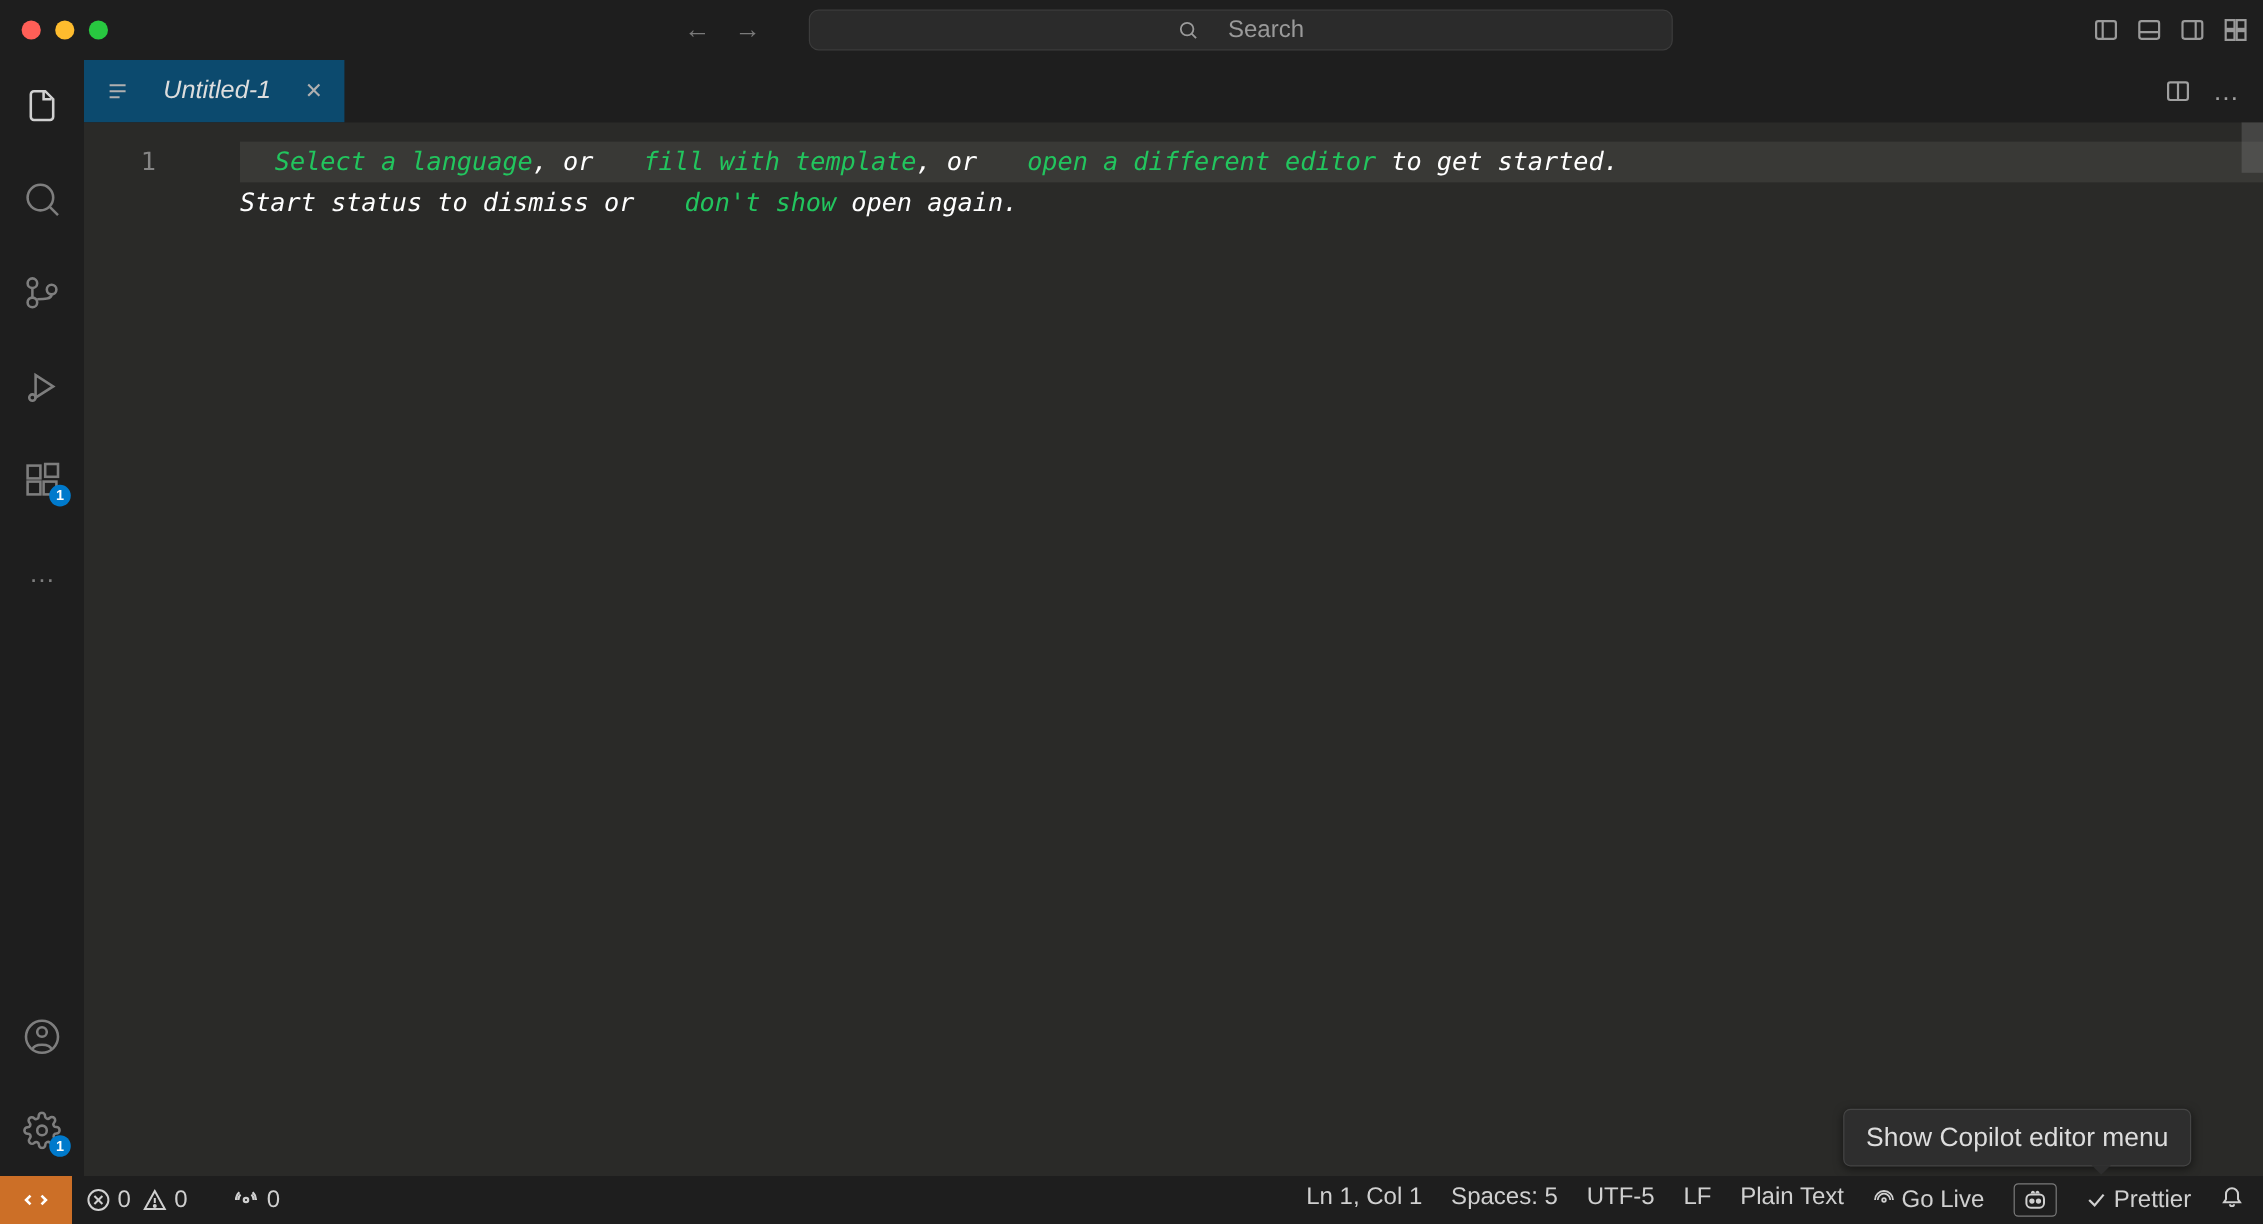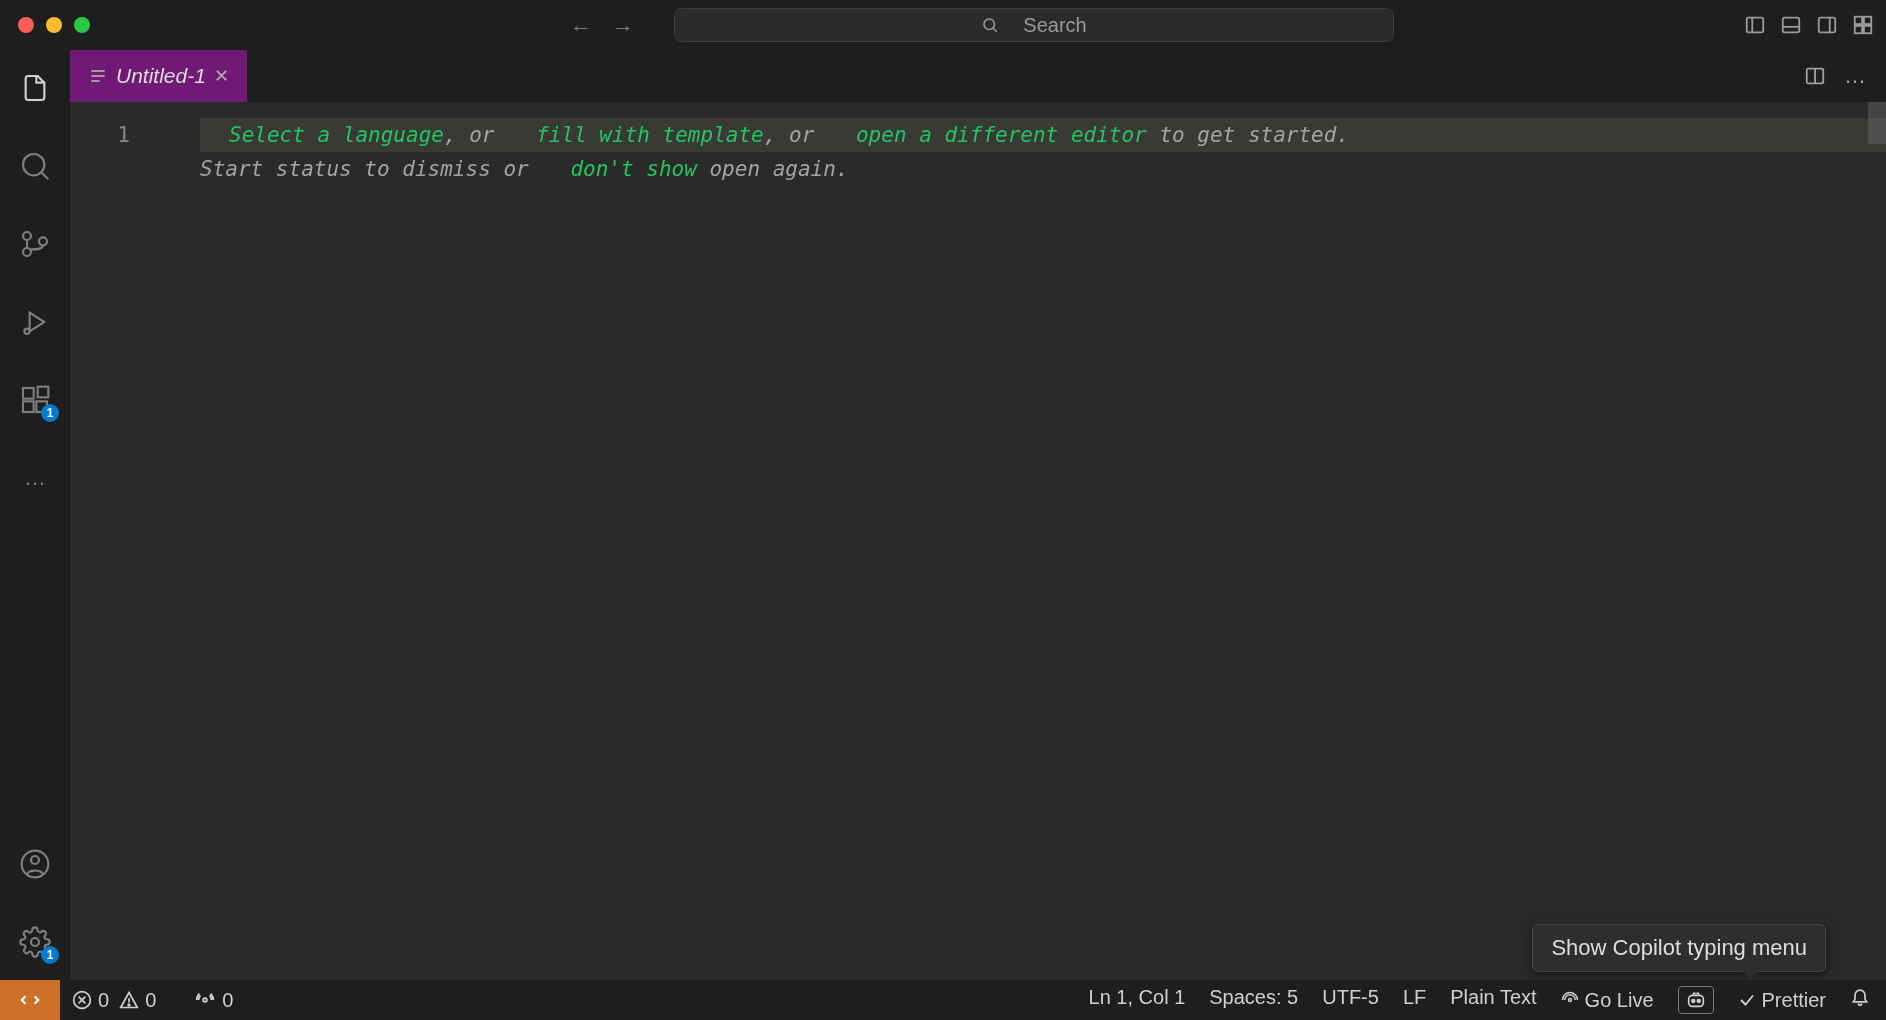--- a/index.html
+++ b/index.html
@@ -20,31 +20,31 @@
 
   
   .activitybar{position:absolute;left:0;top:50px;bottom:40px;width:70px;background:#1e1e1e;display:flex;flex-direction:column;align-items:center;padding-top:20px;gap:42px;}
   .activity-icon{width:36px;height:36px;color:#7e7e7e;position:relative;display:flex;align-items:center;justify-content:center;}
   .activity-icon.active{color:#d0d0d0;}
   .badge{position:absolute;bottom:-4px;right:-6px;background:#007acc;color:#fff;font-size:12px;border-radius:50%;width:18px;height:18px;display:flex;align-items:center;justify-content:center;font-weight:600;}
   .activity-bottom{margin-top:auto;display:flex;flex-direction:column;align-items:center;gap:42px;padding-bottom:20px;}
 
   
   .tabbar{position:absolute;left:70px;right:0;top:50px;height:52px;background:#1e1e1e;display:flex;align-items:stretch;}
-  .tab{display:flex;align-items:center;gap:8px;padding:0 18px;background:#701a75;color:#ddd;font-size:21px;font-style:italic;}
+  .tab{display:flex;align-items:center;gap:28px;padding:0 18px;background:#0c4a6e;color:#ddd;font-size:21px;font-style:italic;}
   .tab .file-icon{color:#b0b0b0;}
   .tab .close{color:#b0b0b0;font-size:18px;cursor:pointer;font-style:normal;}
   .tabbar-right{margin-left:auto;display:flex;align-items:center;gap:18px;padding-right:20px;color:#a0a0a0;}
 
   
   .editor{position:absolute;left:70px;right:0;top:102px;bottom:40px;background:#2a2a28;font-family:Menlo,Monaco,Consolas,monospace;font-size:21px;}
   .gutter{position:absolute;left:0;top:0;bottom:0;width:100px;text-align:right;padding-right:40px;padding-top:16px;color:#858585;line-height:34px;}
   .code{position:absolute;left:130px;right:0;top:0;padding-top:16px;line-height:34px;font-style:italic;}
   .code .line1{background:rgba(70,70,65,0.55);display:block;padding:0 4px 0 0;}
-  .dim{color:#a3a3a3;}
+  .dim{color:#ffffff;}
   .link{color:#22c55e;margin-left:29px;}
   .editor-scrollbar{position:absolute;right:0;top:0;width:18px;height:42px;background:rgba(120,120,120,0.35);}
 
   
   .tooltip{position:absolute;right:60px;bottom:48px;background:#2e2e2e;border:1px solid #454545;border-radius:6px;padding:10px 18px;color:#ddd;font-size:22px;box-shadow:0 2px 8px rgba(0,0,0,0.5);}
   .tooltip::after{content:'';position:absolute;bottom:-8px;right:66px;width:0;height:0;border-left:8px solid transparent;border-right:8px solid transparent;border-top:8px solid #2e2e2e;}
 
   
   .statusbar{position:absolute;left:0;right:0;bottom:0;height:40px;background:#1e1e1e;display:flex;align-items:center;font-size:20px;color:#d0d0d0;}
   .remote{width:60px;height:40px;background:#cc6f27;display:flex;align-items:center;justify-content:center;color:#fff;}
@@ -176,21 +176,21 @@
     <div>1</div>
   </div>
   <div class="code">
     <span class="line1"><span class="link">Select a language</span><span class="dim">, or </span><span class="link">fill with template</span><span class="dim">, or </span><span class="link">open a different editor</span><span class="dim"> to get started.</span></span>
     <span><span class="dim">Start status to dismiss or </span><span class="link">don't show</span><span class="dim"> open again.</span></span>
   </div>
   <div class="editor-scrollbar"></div>
 </div>
 
 <div class="tooltip">
-  <span>Show Copilot typing menu</span>
+  <span>Show Copilot editor menu</span>
 </div>
 
 <div class="statusbar">
   <div class="remote">
     <svg width="22" height="22" viewBox="0 0 24 24" fill="none" stroke="currentColor" stroke-width="2.4">
         <polyline points="7 8 3 12 7 16"></polyline>
         <polyline points="17 8 21 12 17 16"></polyline>
       </svg>
   </div>
   <div class="status-left">

